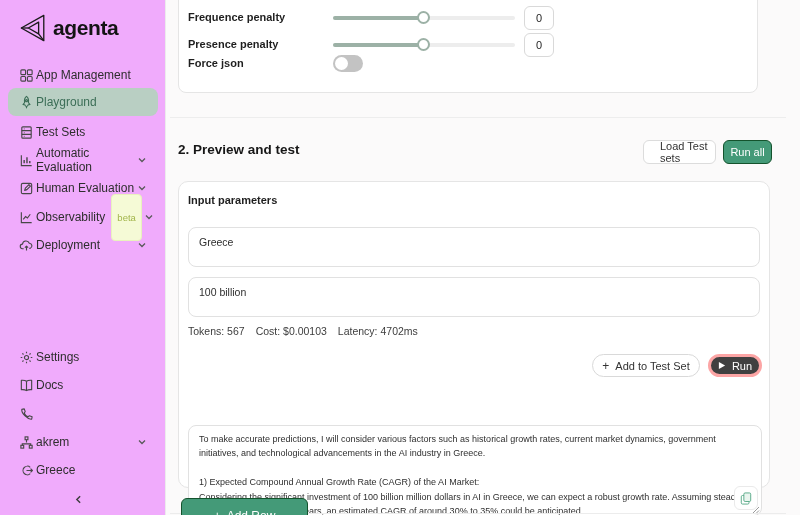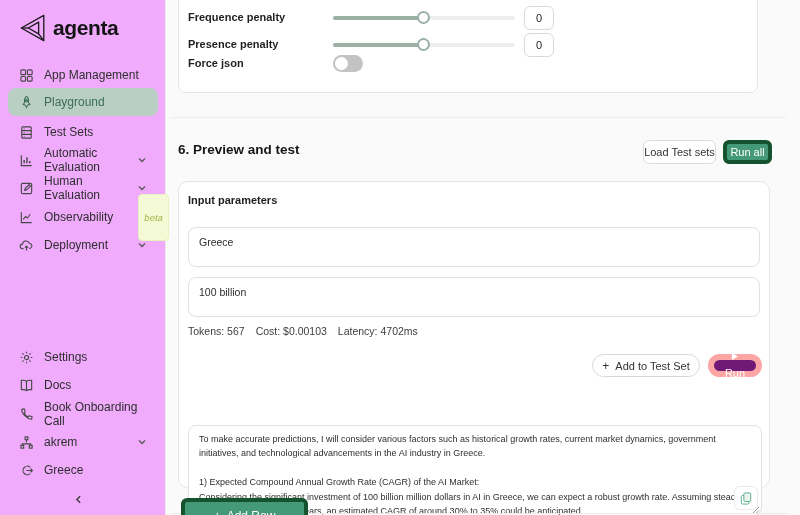--- a/index.html
+++ b/index.html
@@ -7,61 +7,61 @@
     width:800px;height:515px;overflow:hidden;position:relative;
     background:#fbfafa;font-family:"Liberation Sans",sans-serif;
     color:#262626;-webkit-font-smoothing:antialiased;
   }
   .abs{position:absolute;box-sizing:border-box;}
 
   
   .sidebar{left:0;top:0;width:166px;height:515px;background:#f0abfc;border-right:1px solid #ececec;}
   .logo{left:18px;top:13px;display:flex;align-items:center;gap:5px;}
   .logo-text{font-size:21px;font-weight:700;color:#141414;letter-spacing:-0.4px;}
-  .nav-item{left:8px;width:150px;height:28px;display:flex;align-items:center;gap:10px;
+  .nav-item{left:8px;width:150px;height:28px;display:flex;align-items:center;gap:2px;
     padding:0 11px;border-radius:8px;font-size:12px;color:#2e2e2e;cursor:pointer;}
   .nav-item .icn{display:flex;color:#474747;}
   .nav-item.active{background:#b9cfc3;color:#3c6e57;}
   .nav-item.active .icn{color:#3c6e57;}
   .chev{margin-left:auto;display:flex;color:#595959;}
   .badge{font-size:9.5px;background:#f5fad6;color:#a2b54b;border:1px solid #e9f2bd;
-    border-radius:4px;padding:16px 5px;margin-left:15px;line-height:13px;font-style:italic;}
+    border-radius:4px;padding:16px 5px;margin-left:4px;line-height:13px;}
   .collapse{left:66px;top:490px;width:24px;height:18px;display:flex;align-items:center;justify-content:center;color:#3d3d3d;cursor:pointer;}
 
   
   .card{background:#fff;border:1px solid #e5e5e5;border-radius:8px;}
   .params-card{left:178px;top:-21px;width:580px;height:114px;}
   .param-label{font-size:11px;font-weight:700;color:#1f1f1f;}
   .rail{left:333px;width:182px;height:4px;background:#ededed;border-radius:2px;cursor:pointer;}
   .fill{position:absolute;left:0;top:0;height:4px;width:50%;background:#9cb1a6;border-radius:2px;}
   .knob{position:absolute;top:-5px;width:13px;height:13px;border-radius:50%;background:#fff;
     border:2px solid #9cb1a6;box-sizing:border-box;cursor:grab;}
   .numbox{width:30px;height:24px;border:1px solid #d9d9d9;border-radius:6px;background:#fff;
     font-size:11px;color:#262626;display:flex;align-items:center;justify-content:center;}
   .switch{left:333px;top:55px;width:30px;height:17px;border-radius:9px;background:#c3c3c3;cursor:pointer;}
   .switch .dot{position:absolute;left:2px;top:2px;width:13px;height:13px;border-radius:50%;background:#fff;}
 
   .divider{left:170px;top:117px;width:616px;height:1px;background:#ededed;}
 
   
   .sec-title{left:178px;top:142px;font-size:13.5px;font-weight:700;color:#171717;}
   .btn{display:flex;align-items:center;justify-content:center;border-radius:6px;font-size:11px;cursor:pointer;}
-  .btn-plain{background:#fff;border:1px solid #dcdcdc;color:#333;}
-  .btn-green{background:#449a78;border:4px solid #14532d;color:#fff;text-align:right;}
+  .btn-plain{background:#fff;border:1px solid #dcdcdc;color:#333;padding-left:16px;}
+  .btn-green{background:#449a78;border:1px solid #14532d;color:#fff;text-align:right;}
 
   
   .preview-card{left:178px;top:181px;width:592px;height:307px;border-radius:10px;}
   .panel-title{left:188px;top:194px;font-size:11px;font-weight:700;color:#1f1f1f;}
   .tbox{left:188px;width:572px;border:1px solid #e1e1e1;border-radius:8px;background:#fff;
     font-size:10.5px;color:#2e2e2e;padding:8px 10px;cursor:text;}
   .stats{left:188px;top:325px;font-size:10.5px;color:#3d3d3d;display:flex;gap:11px;}
   .pill{height:23px;border-radius:12px;display:flex;align-items:center;justify-content:center;gap:6px;
     font-size:11px;cursor:pointer;box-sizing:border-box;}
   .pill-plain{background:#fff;border:1px solid #d9d9d9;color:#333;}
-  .pill-green{background:#701a75;color:#fff;border:6px solid #fca5a5;flex-direction:column;}
+  .pill-green{background:#404040;color:#fff;border:3px solid #fca5a5;}
   .plus-glyph{font-size:12px;line-height:10px;}
   .outbox{left:188px;top:389px;width:574px;height:91px;border:1px solid #e1e1e1;border-radius:8px;background:#fff;margin-top:36px;}
   .outtext{position:absolute;left:0;top:0;right:0;bottom:0;padding:6px 10px;font-size:9px;line-height:14.4px;
     color:#2f2f2f;white-space:pre-wrap;overflow:hidden;cursor:text;}
   .copybtn{position:absolute;right:3px;bottom:5px;width:22px;height:22px;border:1px solid #eaeaea;
     border-radius:6px;background:#fff;display:flex;align-items:center;justify-content:center;cursor:pointer;}
   .resize{position:absolute;right:1px;bottom:1px;cursor:nwse-resize;display:flex;}
 
   .bottom-line{left:170px;top:513px;width:616px;height:1px;background:#ececec;}
   .addrow{left:181px;top:498px;width:127px;height:36px;border-radius:6px;font-size:12px;gap:6px;}
@@ -197,21 +197,20 @@
     </span>
     <span>Docs</span>
   </div>
 
   <div class="abs nav-item" style="top:400px">
     <span class="icn">
       <svg width="15" height="15" viewBox="0 0 16 16" fill="none" stroke="currentColor" stroke-width="1.2" stroke-linejoin="round">
           <path d="M3 2.5c-.6 4.2 6.3 11.1 10.5 10.5l.5-2.6-3-1-1.4 1.1c-1.6-.6-3.5-2.5-4.1-4.1L6.6 5l-1-3L3 2.5z"></path>
         </svg>
     </span>
-    <span>Book Onboarding Call</span>
   </div>
 
   <div class="abs nav-item" style="top:428px">
     <span class="icn">
       <svg width="15" height="15" viewBox="0 0 16 16" fill="none" stroke="currentColor" stroke-width="1.2">
           <rect x="6.5" y="2" width="3" height="3"></rect>
           <rect x="2" y="11" width="3" height="3"></rect>
           <rect x="11" y="11" width="3" height="3"></rect>
           <path d="M8 5v3M3.5 11V9.5h9V11"></path>
         </svg>
@@ -259,21 +258,21 @@
 </div>
 <div class="abs numbox" style="left:524px;top:33px">0</div>
 
 <div class="abs param-label" style="left:188px;top:57px">Force json</div>
 <div class="abs switch">
   <span class="dot"></span>
 </div>
 
 <div class="abs divider"></div>
 
-<div class="abs sec-title">6. Preview and test</div>
+<div class="abs sec-title">2. Preview and test</div>
 <div class="abs btn btn-plain" style="left:643px;top:140px;width:73px;height:24px">Load Test sets</div>
 <div class="abs btn btn-green" style="left:723px;top:140px;width:49px;height:24px">Run all</div>
 
 <div class="abs card preview-card"></div>
 
 <div class="abs panel-title">Input parameters</div>
 
 <div class="abs tbox" style="top:227px;height:40px">Greece</div>
 <div class="abs tbox" style="top:277px;height:40px">100 billion</div>
 

